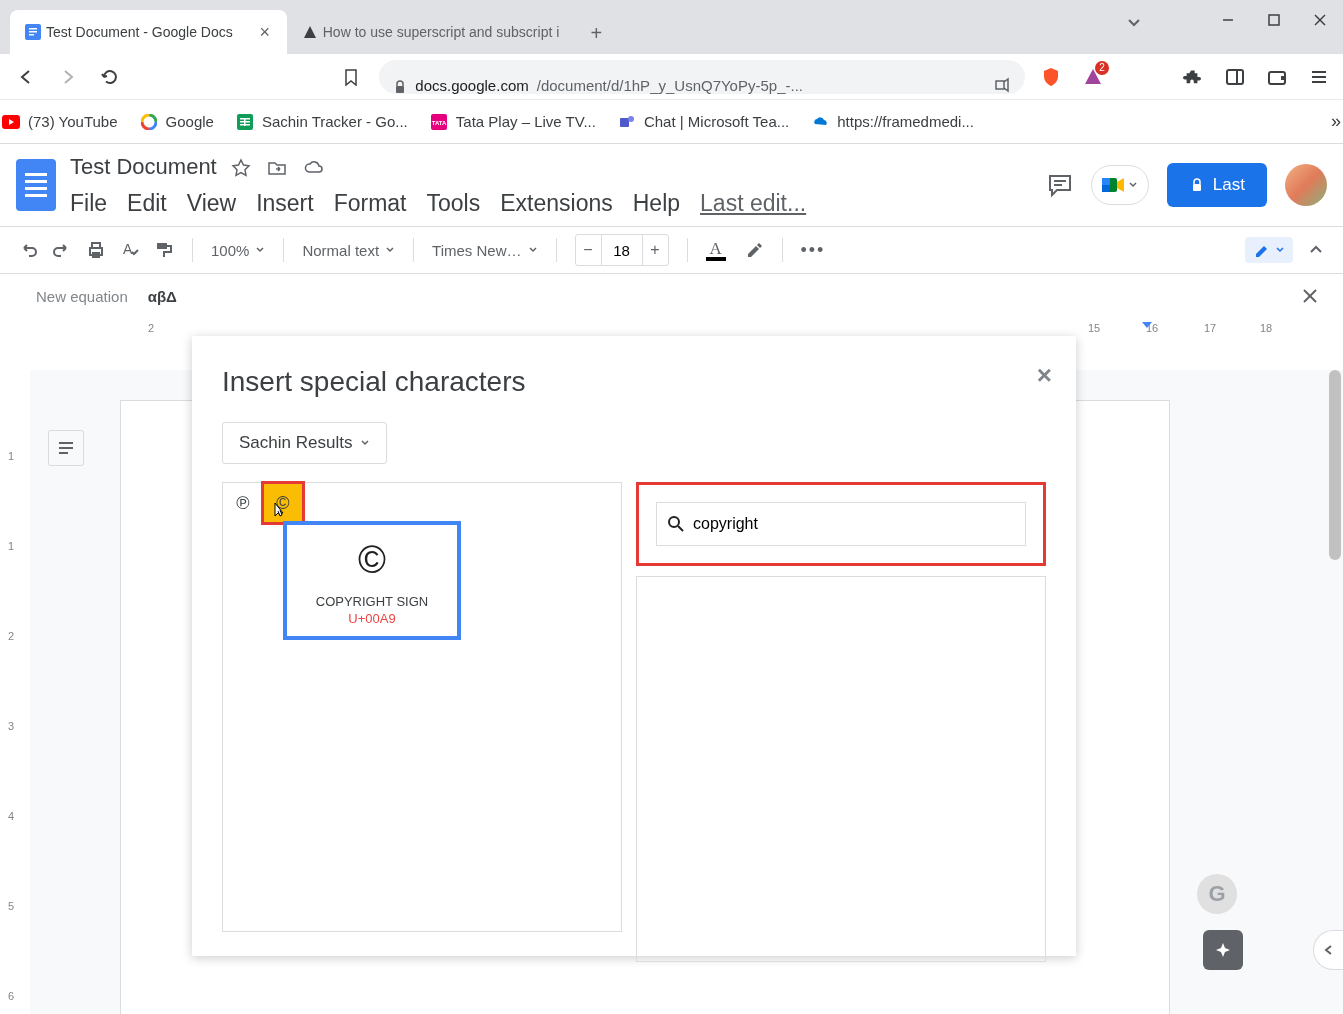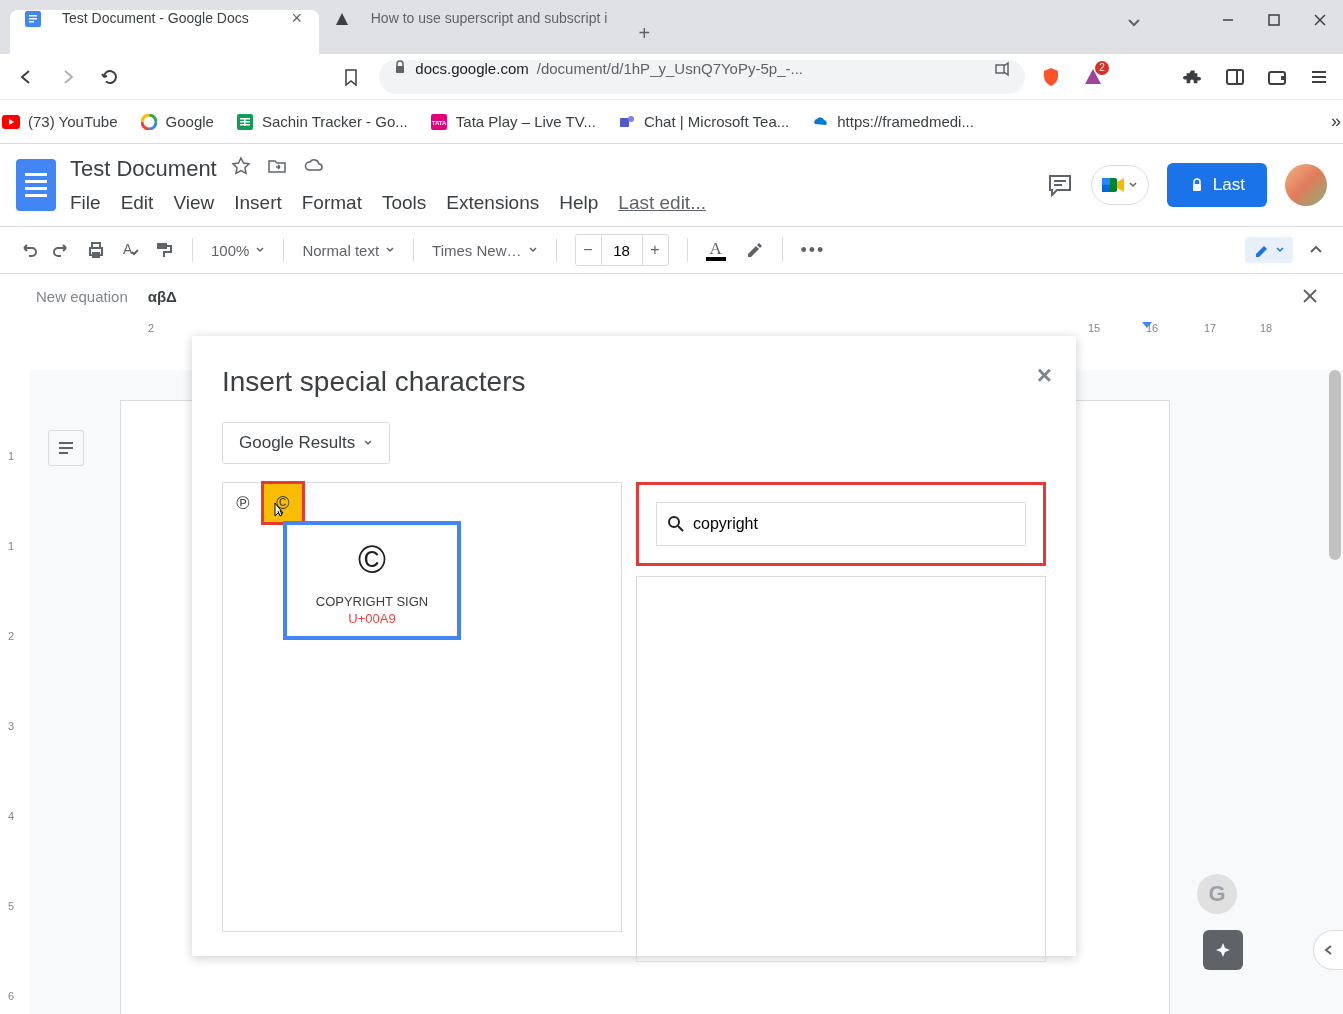--- a/index.html
+++ b/index.html
@@ -1,48 +1,48 @@
 <!DOCTYPE html>
 <html><head>
 <meta charset="utf-8">
 <style>
 * { margin: 0; padding: 0; box-sizing: border-box; font-family: Arial, sans-serif; }
 body { background: #fff; overflow: hidden; width: 1343px; height: 1014px; position: relative; }
 
 
 .browser-tabs { height: 54px; background: #dfe1e5; display: flex; align-items: flex-end; padding-left: 10px; }
-.tab { height: 44px; display: flex; padding: 0 14px; font-size: 14px; color: #3c4043; gap: 20px; border-radius: 8px 8px 0 0; max-width: 340px; }
+.tab { height: 44px; display: flex; align-items: center; padding: 0 14px; font-size: 14px; color: #3c4043; gap: 4px; border-radius: 8px 8px 0 0; max-width: 340px; }
 .tab.active { background: #fff; }
 .tab-favicon { width: 18px; height: 18px; display: inline-flex; align-items: center; justify-content: center; }
 .tab-close { width: 16px; height: 16px; display: flex; align-items: center; justify-content: center; color: #5f6368; font-size: 18px; margin-left: 20px; }
 .new-tab { width: 30px; height: 30px; display: flex; align-items: center; justify-content: center; font-size: 20px; color: #5f6368; margin-left: 8px; margin-bottom: 6px; }
 .window-controls { position: absolute; right: 0; top: 0; display: flex; height: 40px; }
 .window-controls div { width: 46px; display: flex; align-items: center; justify-content: center; color: #3c4043; }
 .tab-chevron { position: absolute; right: 200px; top: 14px; }
 
 .address-bar { height: 46px; background: #fff; display: flex; align-items: center; padding: 0 12px; gap: 14px; border-bottom: 1px solid #e8eaed; }
 .nav-btn { width: 28px; height: 28px; display: flex; align-items: center; justify-content: center; color: #5f6368; }
-.url-box { flex: 1; height: 34px; background: #f1f3f4; border-radius: 17px; display: flex; align-items: flex-start; padding: 0 14px; gap: 8px; color: #5f6368; font-size: 15px; max-width: 720px; }
+.url-box { flex: 1; height: 34px; background: #f1f3f4; border-radius: 17px; display: flex; align-items: flex-end; padding: 0 14px; gap: 8px; color: #5f6368; font-size: 15px; max-width: 720px; }
 .url-box .domain { color: #202124; }
 .addr-icons { display: flex; gap: 18px; align-items: center; margin-left: auto; }
 .addr-icons div { width: 24px; height: 24px; display: flex; align-items: center; justify-content: center; }
 
 .bookmarks-bar { height: 44px; background: #fff; display: flex; align-items: center; padding: 0 2px; gap: 22px; border-bottom: 1px solid #dadce0; }
 .bookmark { display: flex; align-items: center; gap: 8px; font-size: 15px; color: #3c4043; }
 .bm-icon { width: 18px; height: 18px; display: inline-flex; align-items: center; justify-content: center; }
 
 
 .docs-header { height: 82px; background: #fff; display: flex; align-items: center; padding: 0 16px; gap: 14px; }
 .docs-logo { width: 40px; height: 52px; background: #4285f4; border-radius: 4px; position: relative; }
 .docs-logo::after { content: ""; position: absolute; left: 9px; top: 14px; width: 22px; height: 3px; background: #fff; box-shadow: 0 7px 0 #fff, 0 14px 0 #fff, 0 21px 0 #fff; }
-.title-row { display: flex; align-items: flex-start; gap: 14px; }
+.title-row { display: flex; align-items: flex-end; gap: 14px; }
 .doc-title { font-size: 22px; color: #3c4043; }
 .title-icons { display: flex; gap: 14px; color: #5f6368; }
 .title-icons div { width: 22px; height: 22px; }
-.menu-bar { display: flex; gap: 20px; font-size: 19px; color: #3c4043; margin-top: 10px; }
+.menu-bar { display: flex; gap: 20px; font-size: 23px; color: #3c4043; margin-top: 10px; }
 .menu-bar .last-edit { text-decoration: underline; color: #5f6368; text-align: center; }
 .header-right { margin-left: auto; display: flex; align-items: center; gap: 18px; }
 .share-btn { background: #1a73e8; color: #fff; height: 44px; padding: 0 22px; border-radius: 6px; display: flex; align-items: center; gap: 8px; font-size: 17px; font-weight: 500; }
 .avatar { width: 42px; height: 42px; border-radius: 50%; background: linear-gradient(135deg, #f4b183, #e07b5a, #8ab07a); }
 .meet-btn { width: 58px; height: 40px; border: 1px solid #dadce0; border-radius: 20px; display: flex; align-items: center; justify-content: center; gap: 2px; }
 
 
 .toolbar { height: 48px; border-top: 1px solid #dadce0; border-bottom: 1px solid #dadce0; display: flex; align-items: center; padding: 0 18px; gap: 18px; color: #5f6368; font-size: 15px; }
 .tb-group { display: flex; align-items: center; gap: 14px; }
 .tb-sep { width: 1px; height: 24px; background: #dadce0; }
@@ -485,21 +485,21 @@
         <line x1="3" y1="15" x2="12" y2="15" stroke="#5f6368" stroke-width="2"></line>
       </svg>
   </div>
   <div class="page"></div>
 </div>
 
 <div class="dialog">
   <div class="dialog-close">×</div>
   <div class="dialog-title">Insert special characters</div>
   <div class="filter-dropdown">
-    <span>Google Results</span>
+    <span>Sachin Results</span>
     <svg width="10" height="10">
         <path d="M2 3l3 3 3-3" stroke="#5f6368" stroke-width="1.5" fill="none"></path>
       </svg>
   </div>
   <div class="dialog-body">
     <div class="results-grid">
       <span class="char-cell first">℗</span><span class="char-cell highlighted">©</span>
       <div class="tooltip">
         <div class="tooltip-glyph">©</div>
         <div class="tooltip-name">COPYRIGHT SIGN</div>

